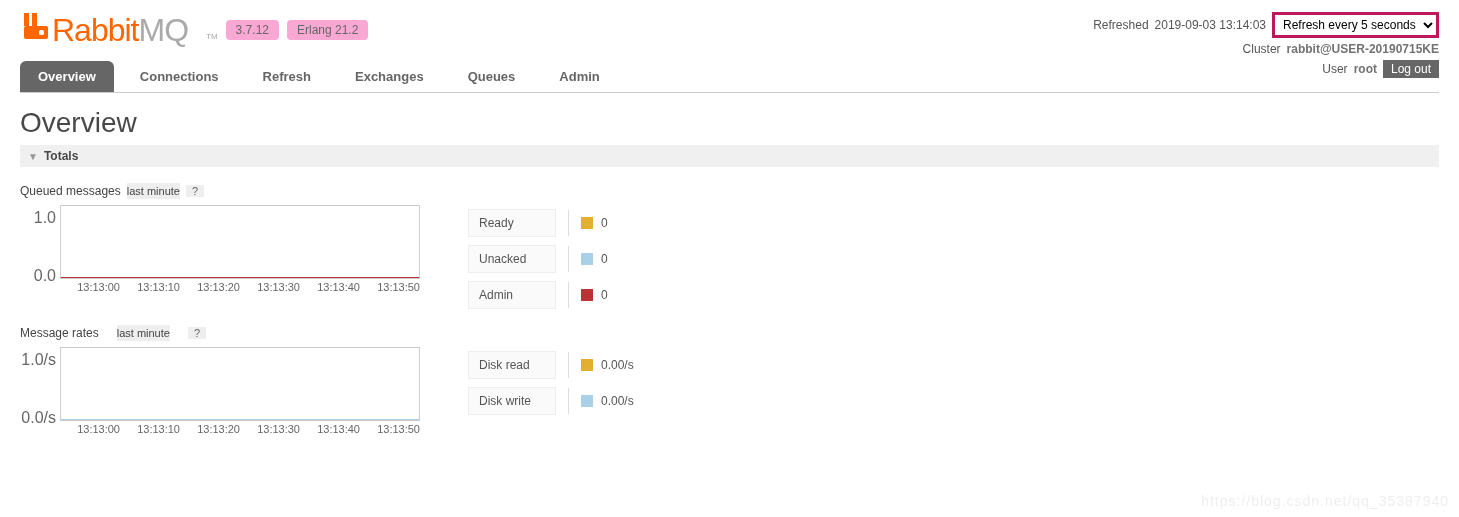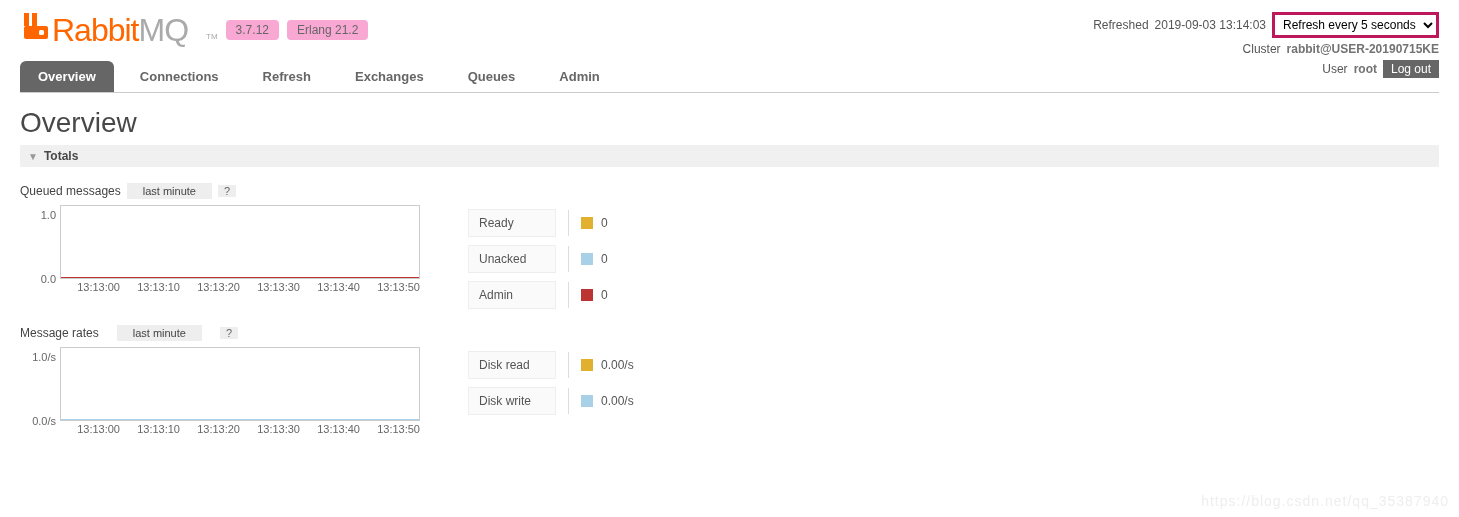--- a/index.html
+++ b/index.html
@@ -18,27 +18,27 @@
 .logo-tm { font-size: 8px; color: #aaa; margin-left: 18px; position: relative; top: -2px;}
 .pill { background: #f9a8d4; border-radius: 4px; padding: 3px 10px; font-size: 12px; color: #666; }
 .tabs { display: flex; border-bottom: 1px solid #ccc; }
 .tab { padding: 8px 18px; color: #666; font-size: 13px; font-weight: bold; cursor: pointer; border-radius: 6px 6px 0 0; margin-right: 8px; }
 .tab.active { background: #666; color: #fff; }
 h1 { font-size: 28px; font-weight: normal; color: #484848; margin: 14px 0 6px 0; }
 .section-hdr { background: #f0f0f0; padding: 4px 8px; display: flex; align-items: center; gap: 6px; cursor: pointer; }
 .section-hdr .tri { color: #999; font-size: 10px; }
 .section-hdr b { font-size: 12px; }
 .sub-label { margin: 16px 0 6px 0; font-size: 12px; color: #444; display: flex; align-items: center; gap: 6px; }
-.sub-label .ctx { background: #eee; padding: 2px 16px; font-size: 11px; cursor: pointer; }
+.sub-label .ctx { background: #eee; padding: 2px 0; font-size: 11px; cursor: pointer; }
 .help { background: #eee; padding: 0 6px; font-size: 11px; cursor: pointer; color: #666; }
 .chart-row { display: flex; gap: 48px; align-items: flex-start; margin-top: 4px; }
 .chart { width: 400px; }
 .chart-canvas { position: relative; padding-left: 40px; }
 .plot { border: 1px solid #ccc; height: 74px; background: #fff; position: relative; }
-.ylabel { position: absolute; left: 0; font-size: 11px; color: #666; width: 36px; text-align: right; }
+.ylabel { position: absolute; left: 0; font-size: 16px; color: #666; width: 36px; text-align: right; }
 .ylabel.top { top: -6px; }
 .ylabel.bot { bottom: -6px; }
 .xaxis { display: flex; justify-content: space-between; font-size: 11px; color: #666; padding-left: 40px; margin-top: 2px; }
 .xaxis span { flex: 1; text-align: right; }
 .line-bottom { position: absolute; left: 0; right: 0; bottom: 0; height: 1px; }
 .legend { display: flex; flex-direction: column; gap: 8px; padding-top: 4px; }
 .legend-row { display: flex; align-items: center; }
 .legend-name { width: 88px; background: #fafafa; border: 1px solid #eee; padding: 6px 10px; font-size: 12px; color: #555; cursor: pointer; }
 .sep { width: 1px; height: 26px; background: #ddd; margin: 0 12px; }
 .swatch { width: 12px; height: 12px; margin-right: 8px; }

